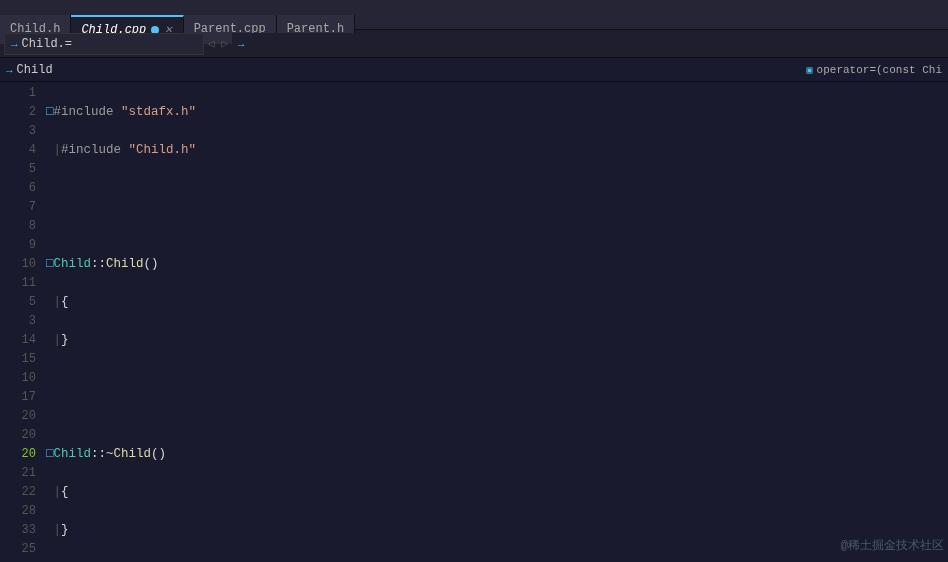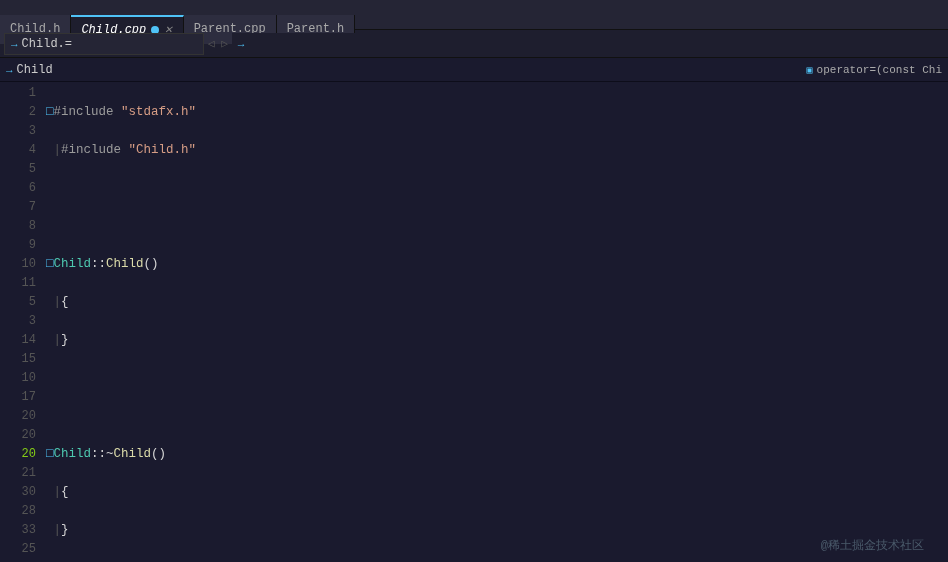--- a/index.html
+++ b/index.html
@@ -159,21 +159,21 @@
     .pp { color: #9b9b9b; } 
     .op { color: #d4d4d4; }
 
     
     .code-line { display: block; }
 
     
     .watermark {
       position: absolute;
       bottom: 8px;
-      right: 24px;
+      right: 4px;
       color: #4a5a6a;
       font-size: 12px;
       margin-left: 36px;
     }
 
     .container { position: relative; }
   </style>
 </head>
 <body>
 
@@ -234,21 +234,21 @@
       <span class="ln">5</span>
       <span class="ln">3</span>
       <span class="ln">14</span>
       <span class="ln">15</span>
       <span class="ln">10</span>
       <span class="ln">17</span>
       <span class="ln">20</span>
       <span class="ln">20</span>
       <span class="ln" style="color:#84cc16;">20</span>
       <span class="ln">21</span>
-      <span class="ln">30</span>
+      <span class="ln">22</span>
       <span class="ln">28</span>
       <span class="ln">33</span>
       <span class="ln">25</span>
       <span class="ln">26</span>
     </div>
 
     <div class="code-content">
 <span class="code-line"><span style="color:#4fc3f7;">□</span><span class="pp">#include <span class="st">"stdafx.h"</span></span></span>
 <span class="code-line"> <span style="color:#555;">|</span><span class="pp">#include <span class="st">"Child.h"</span></span></span>
 <span class="code-line"> </span>

